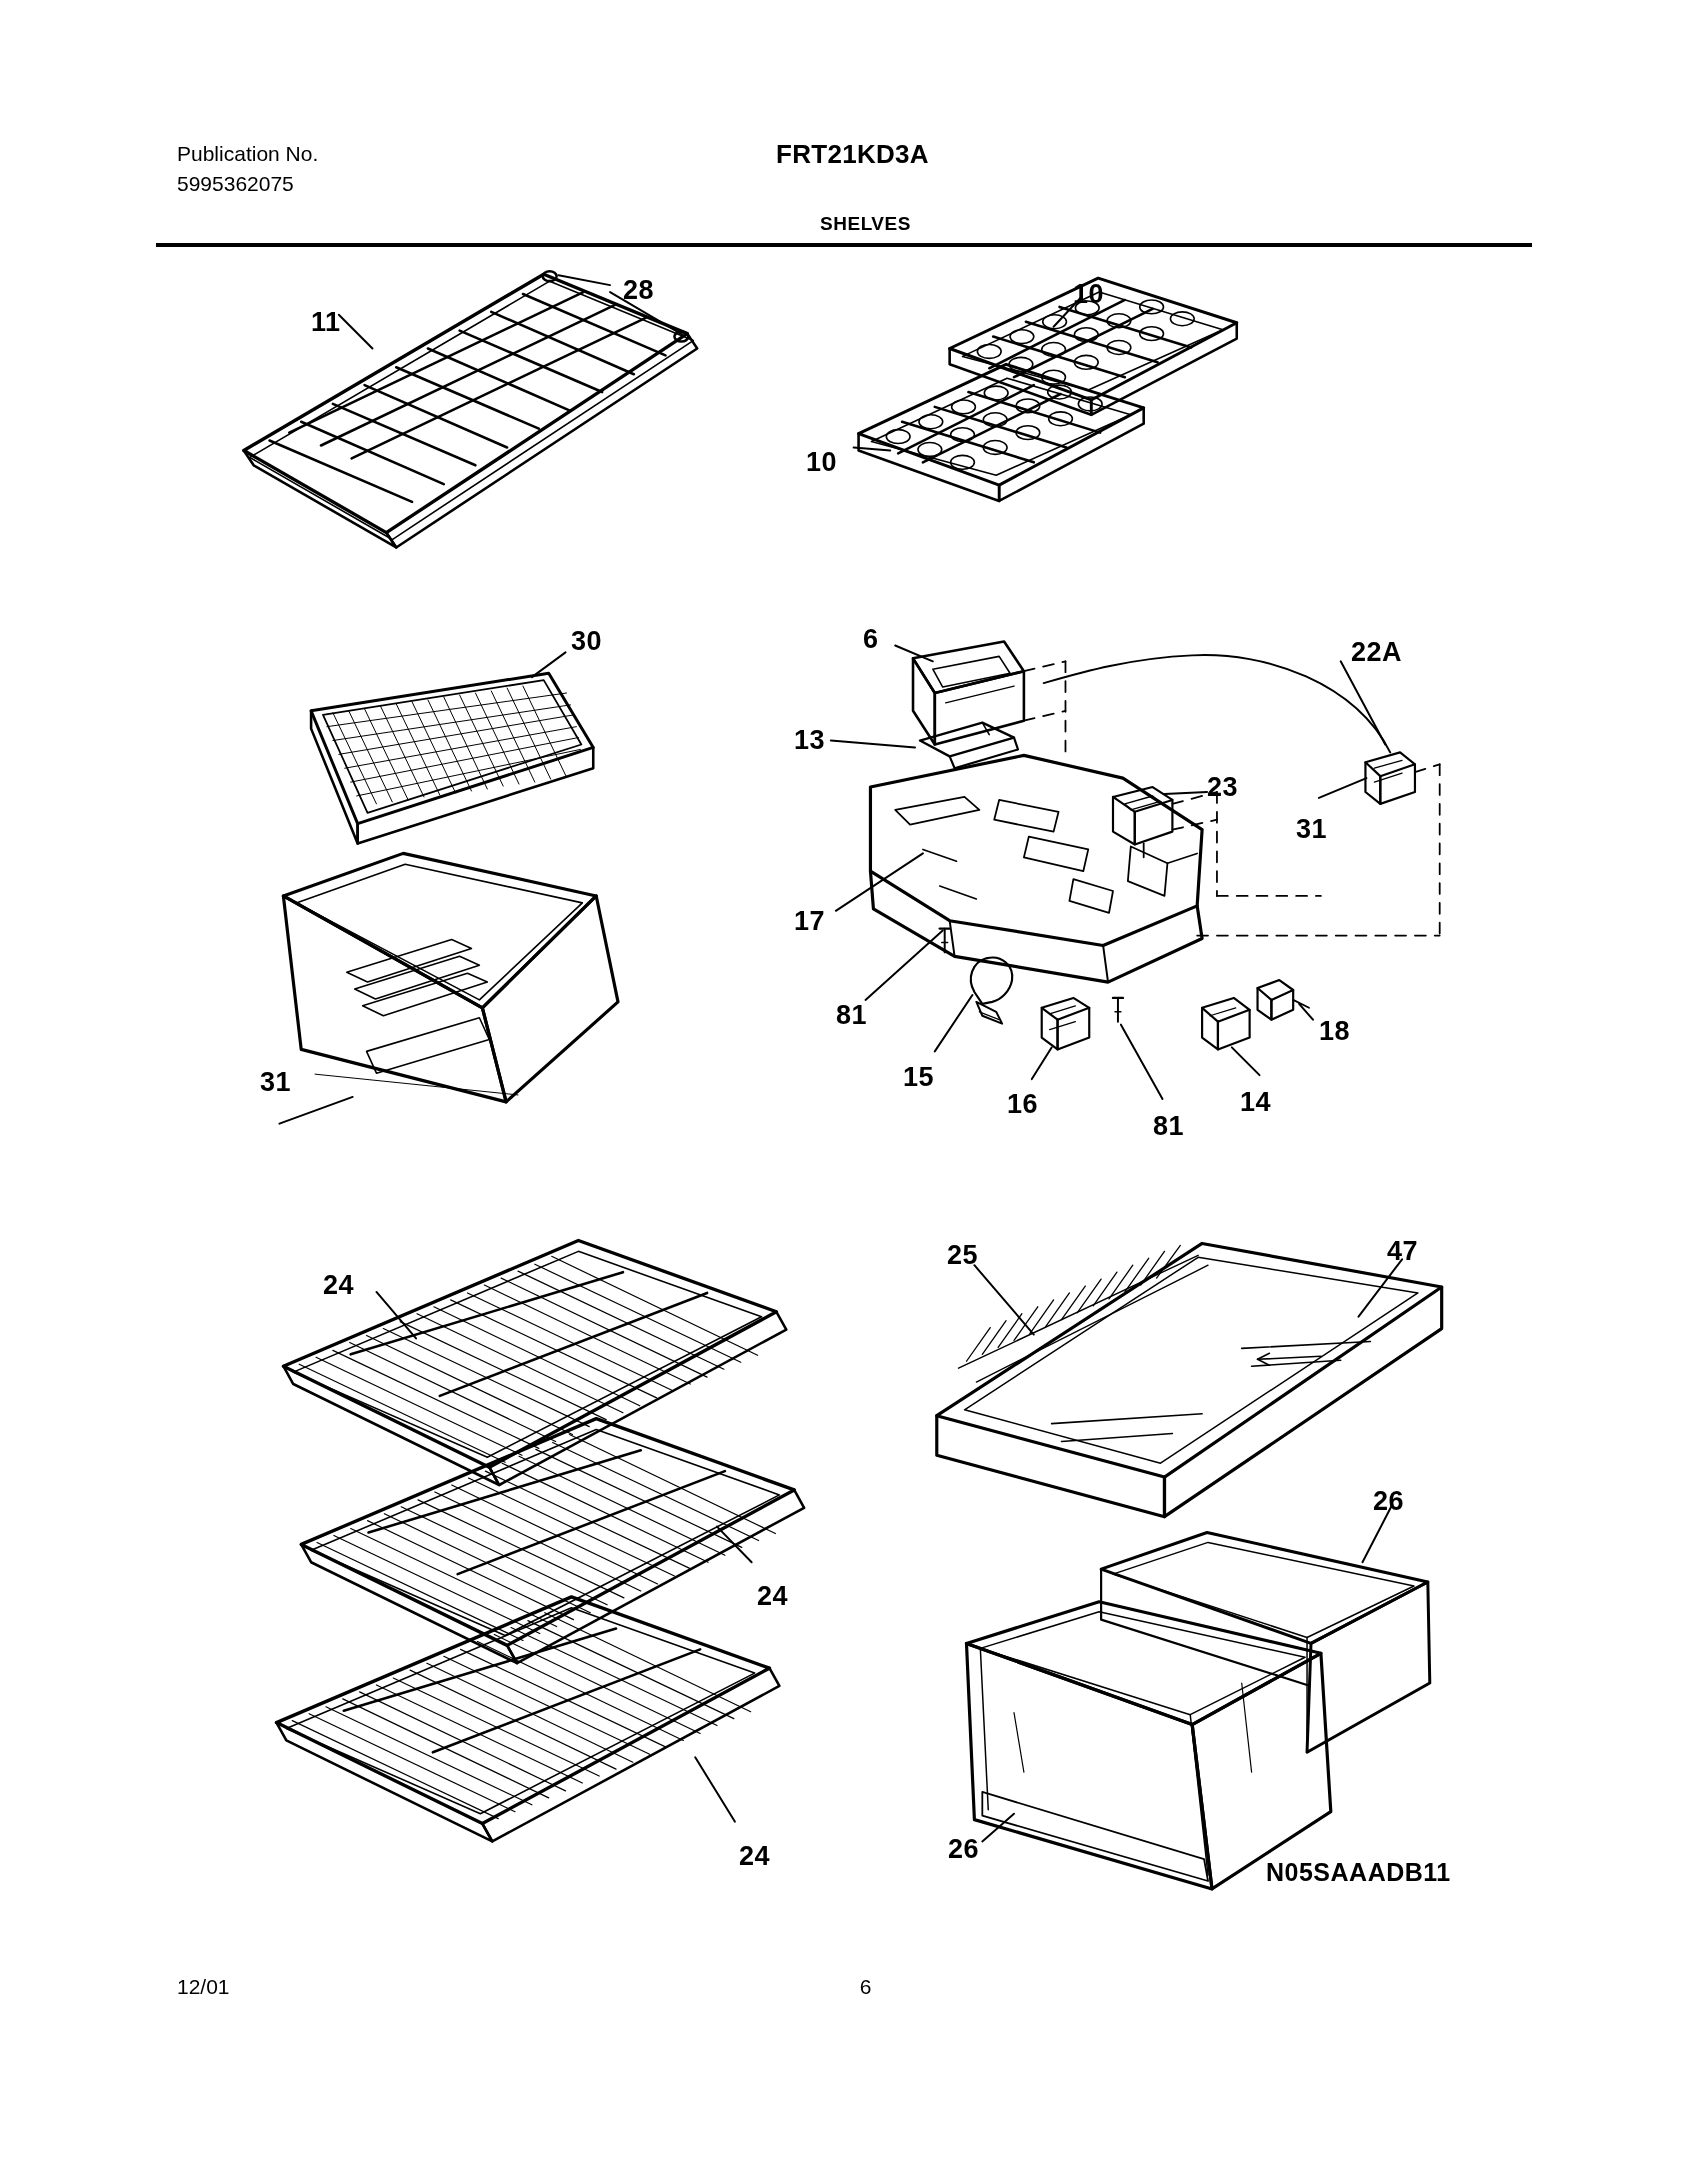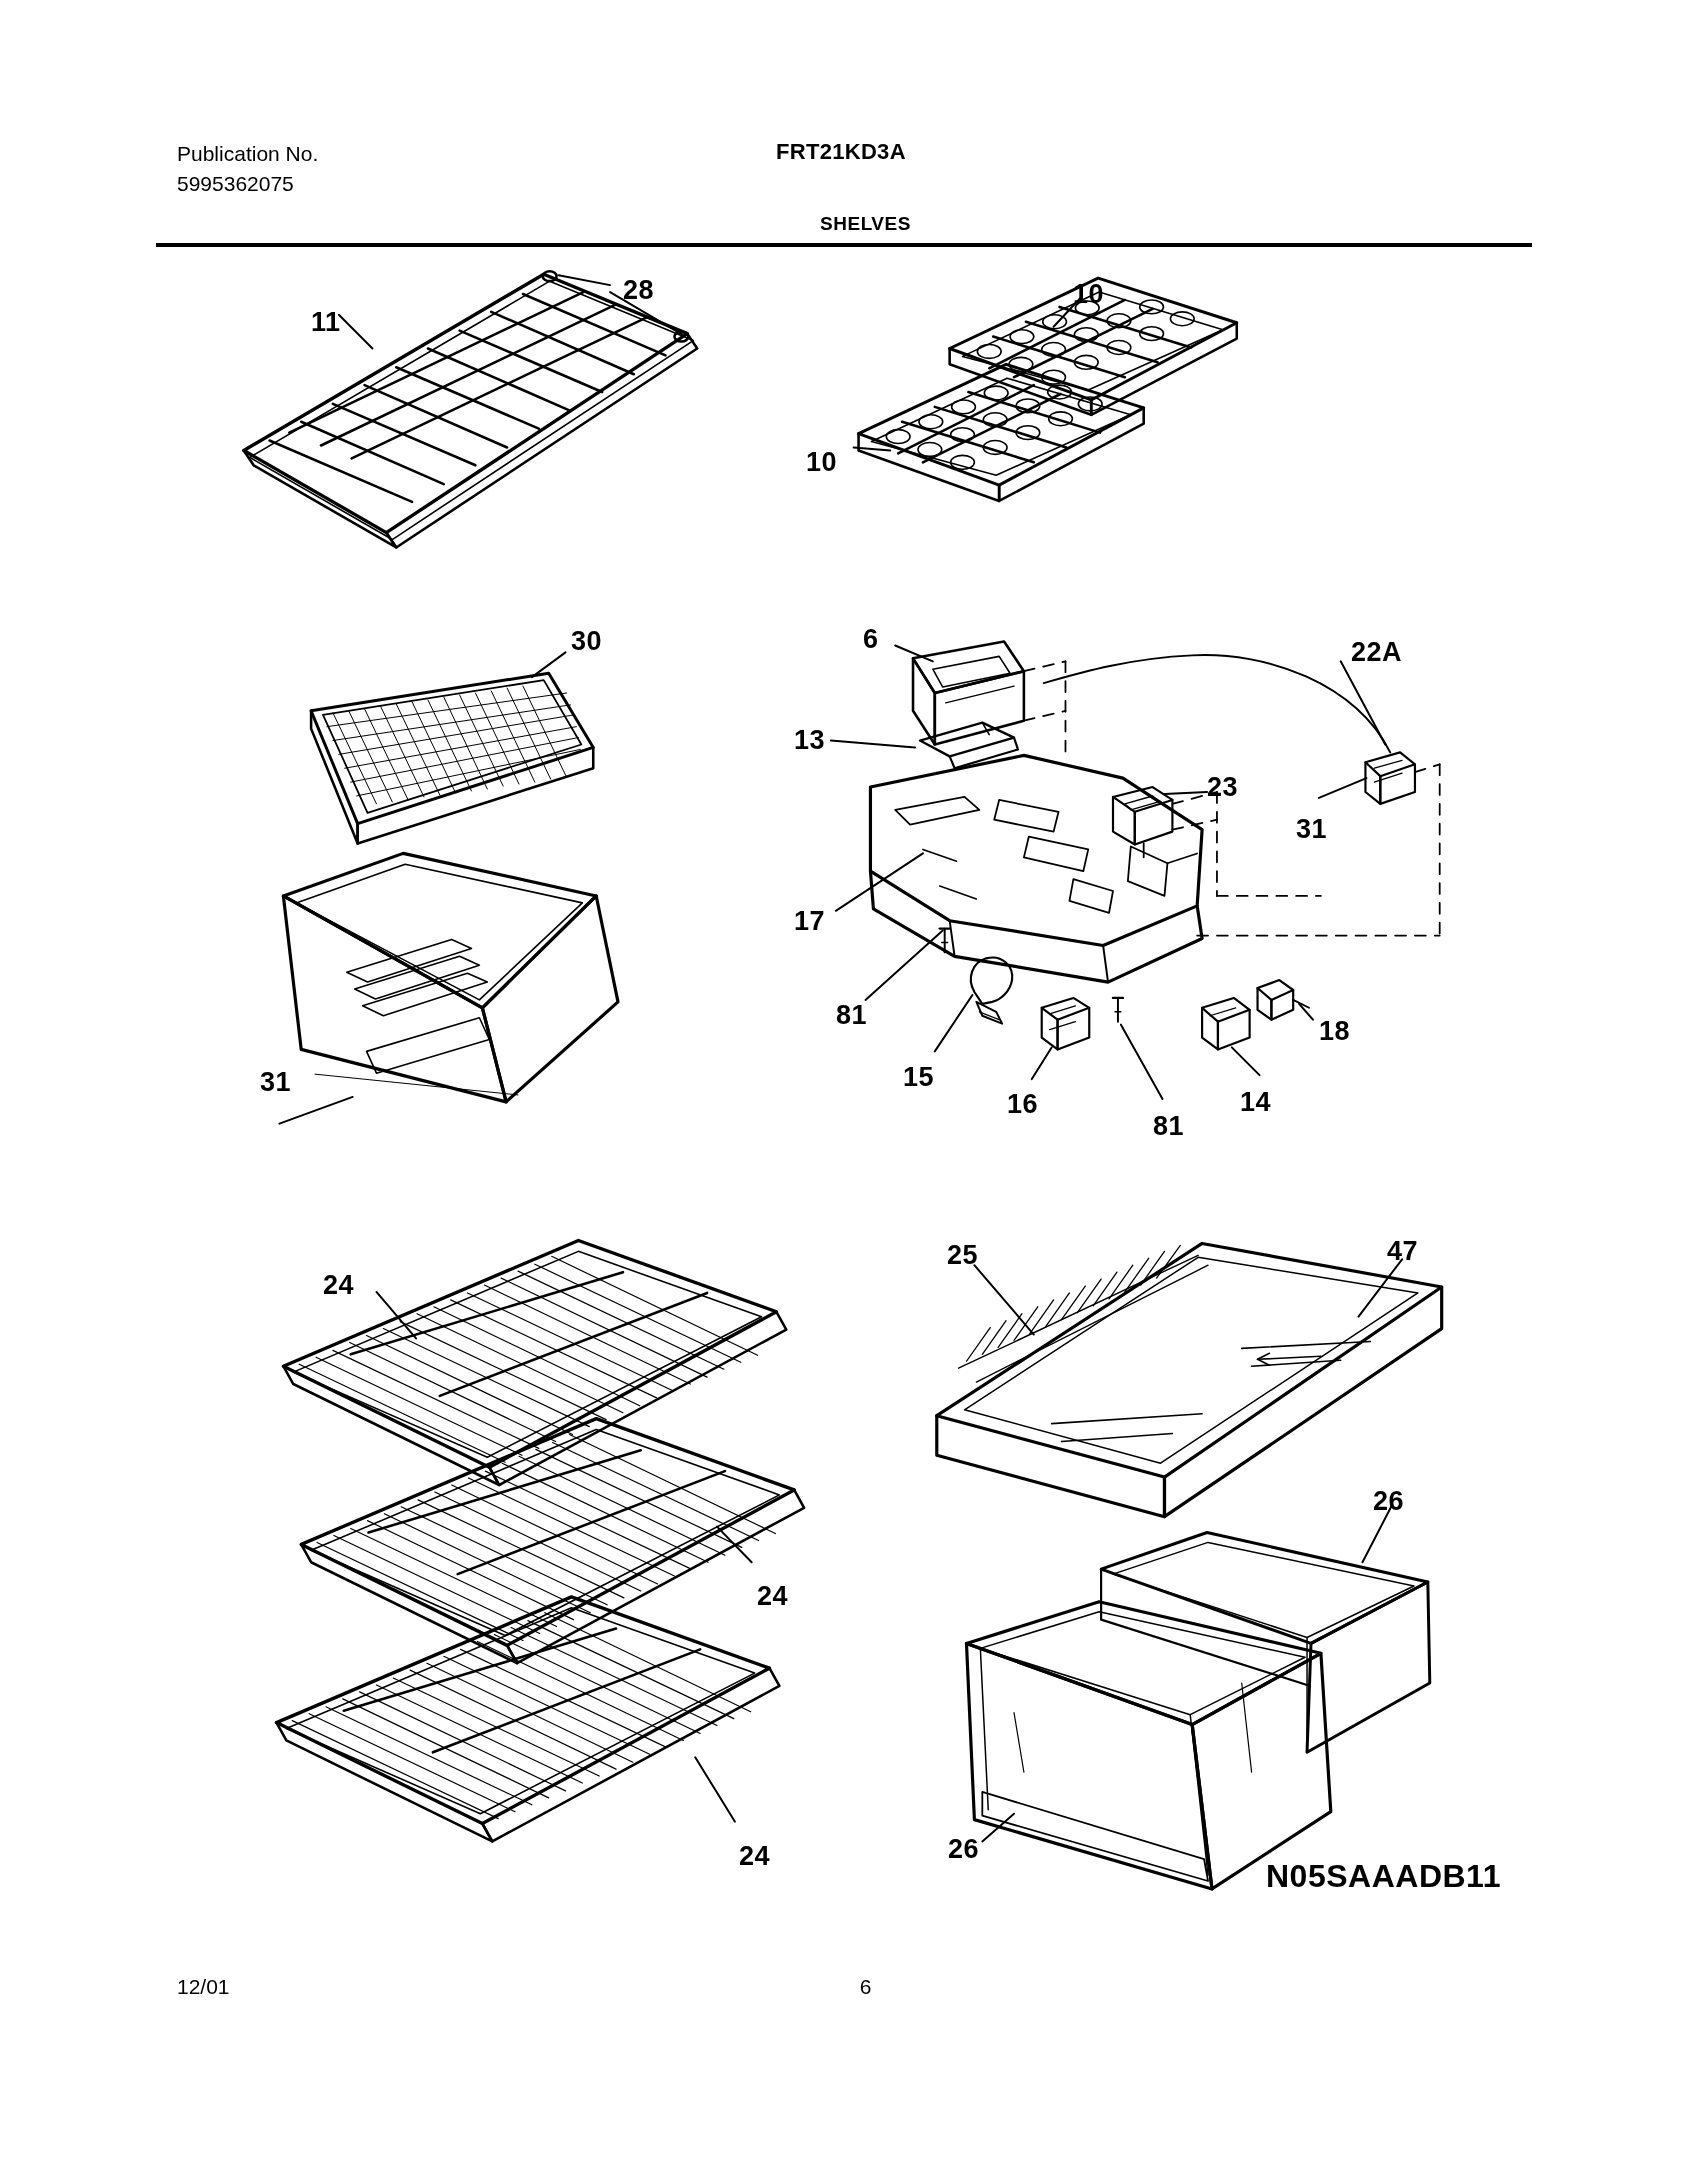--- a/index.html
+++ b/index.html
@@ -30,21 +30,21 @@
     left: 153px;
     top: 139px;
     font-size: 21px;
     line-height: 30px;
     font-weight: 400;
   }
   .model-no {
     position: absolute;
     left: 752px;
     top: 139px;
-    font-size: 22px;
+    font-size: 26px;
     font-weight: 700;
     letter-spacing: 0.3px;
   }
   .section-title {
     position: absolute;
     left: 0;
     top: 213px;
     width: 1683px;
     text-align: center;
     font-size: 19px;
@@ -72,21 +72,21 @@
     left: 0;
     top: 1975px;
     width: 1683px;
     text-align: center;
     font-size: 21px;
   }
   .diagram-code {
     position: absolute;
     left: 1242px;
     top: 1858px;
-    font-size: 32px;
+    font-size: 25px;
     font-weight: 700;
     letter-spacing: 0.5px;
   }
 
   
   .callout {
     position: absolute;
     font-size: 27px;
     font-weight: 700;
     letter-spacing: 0.5px;

